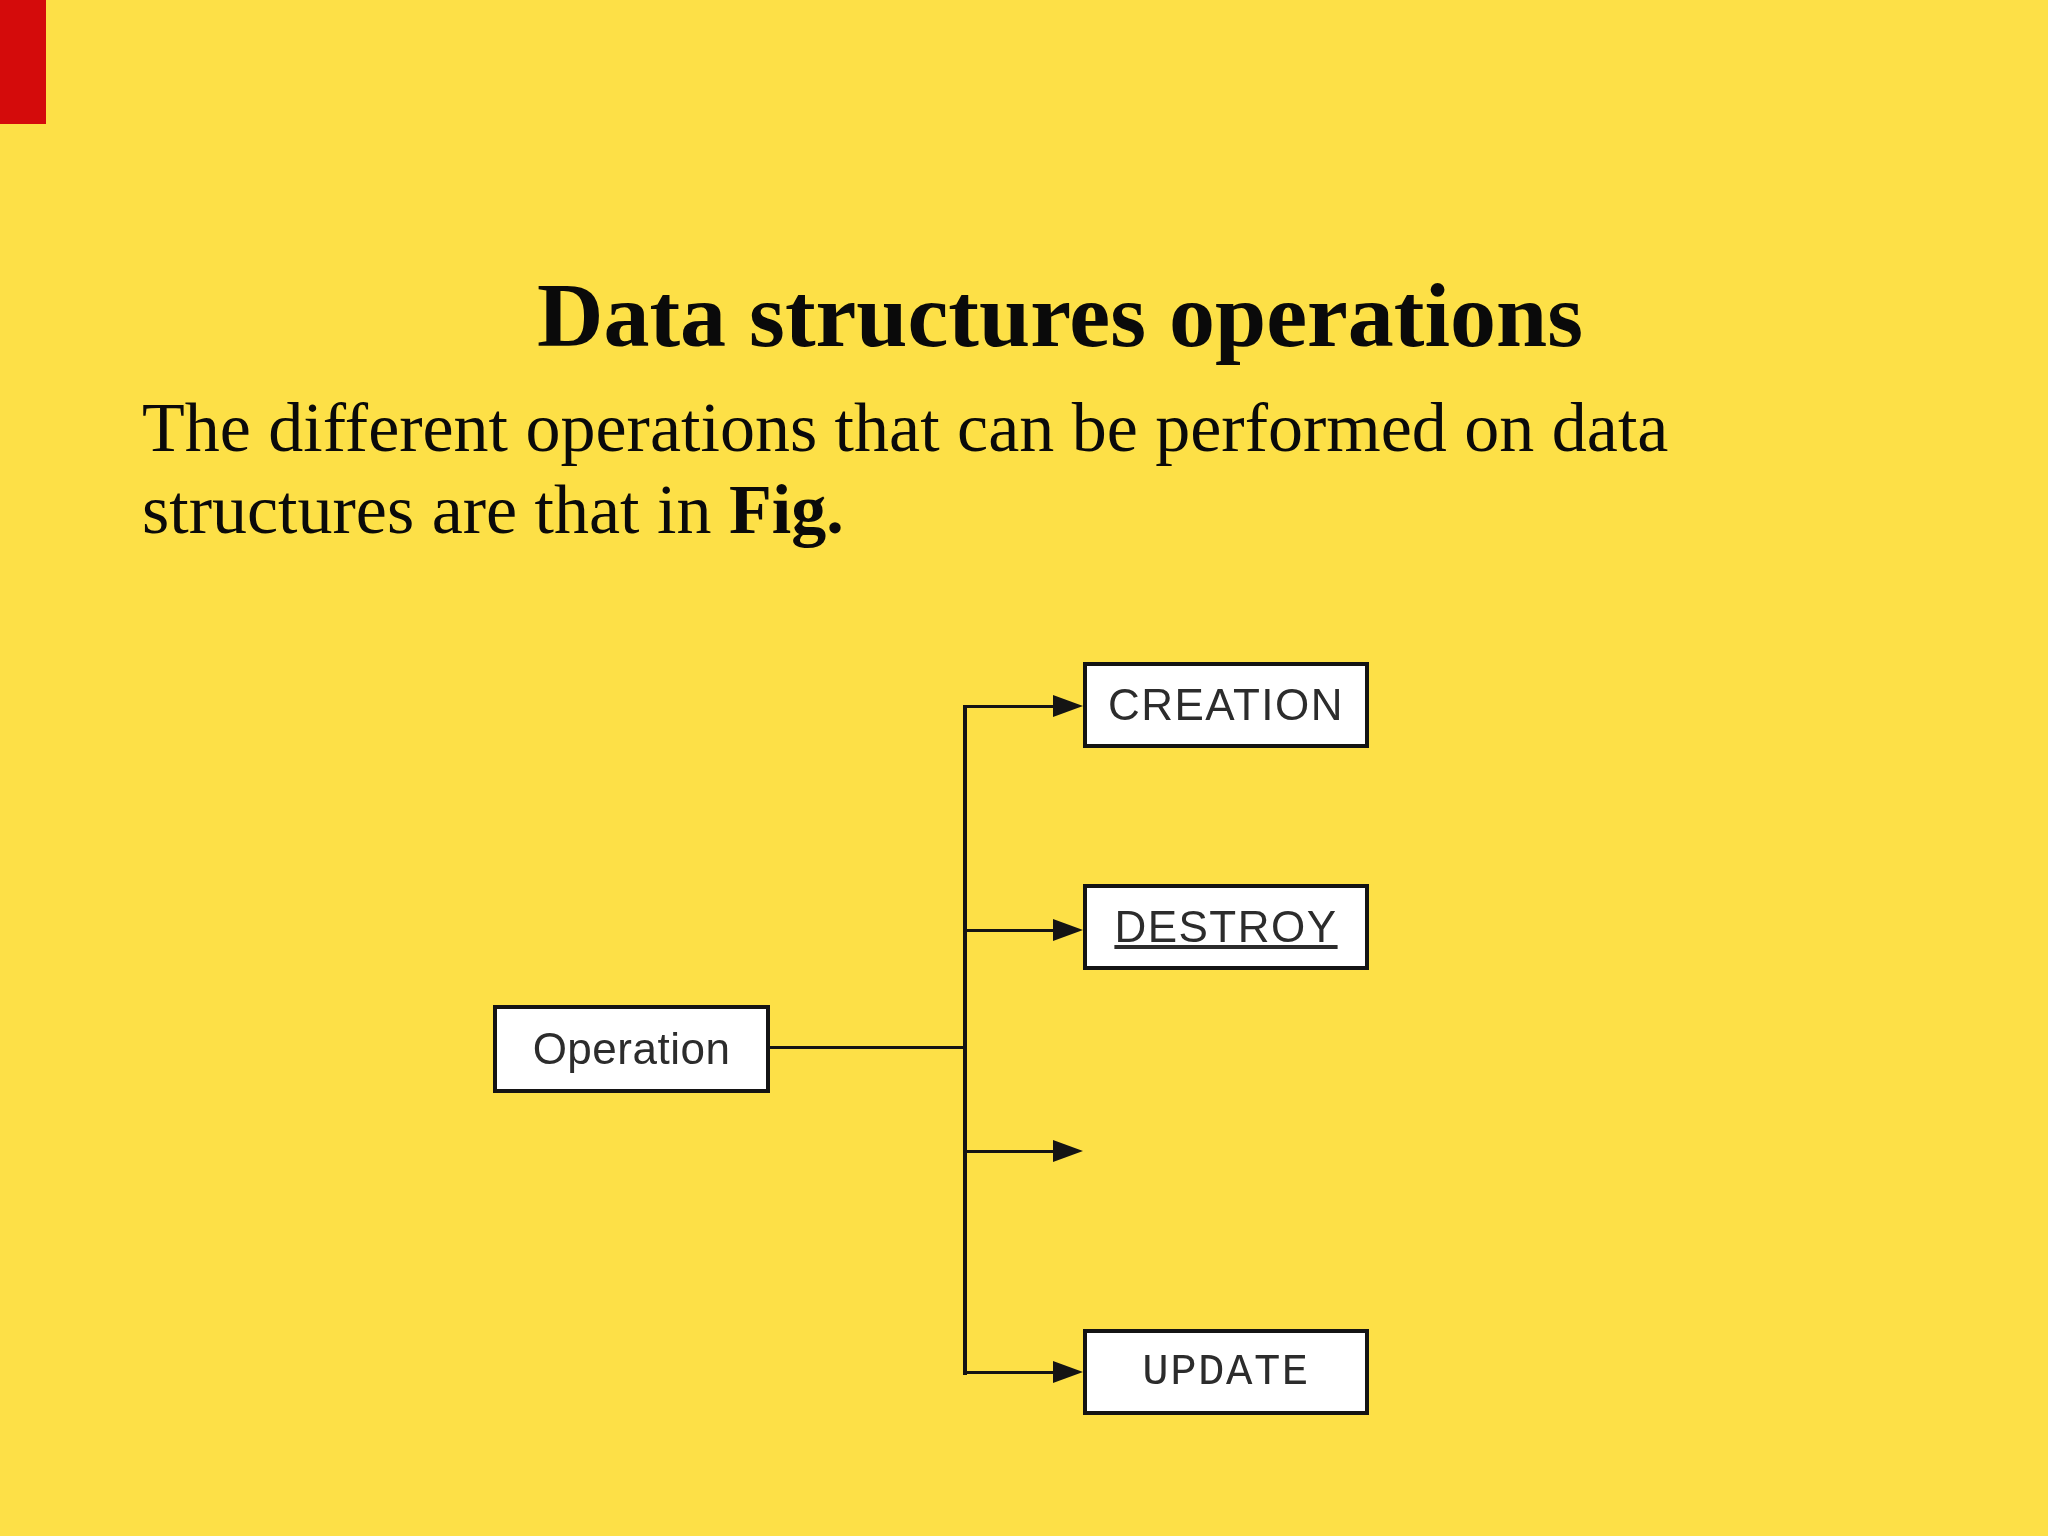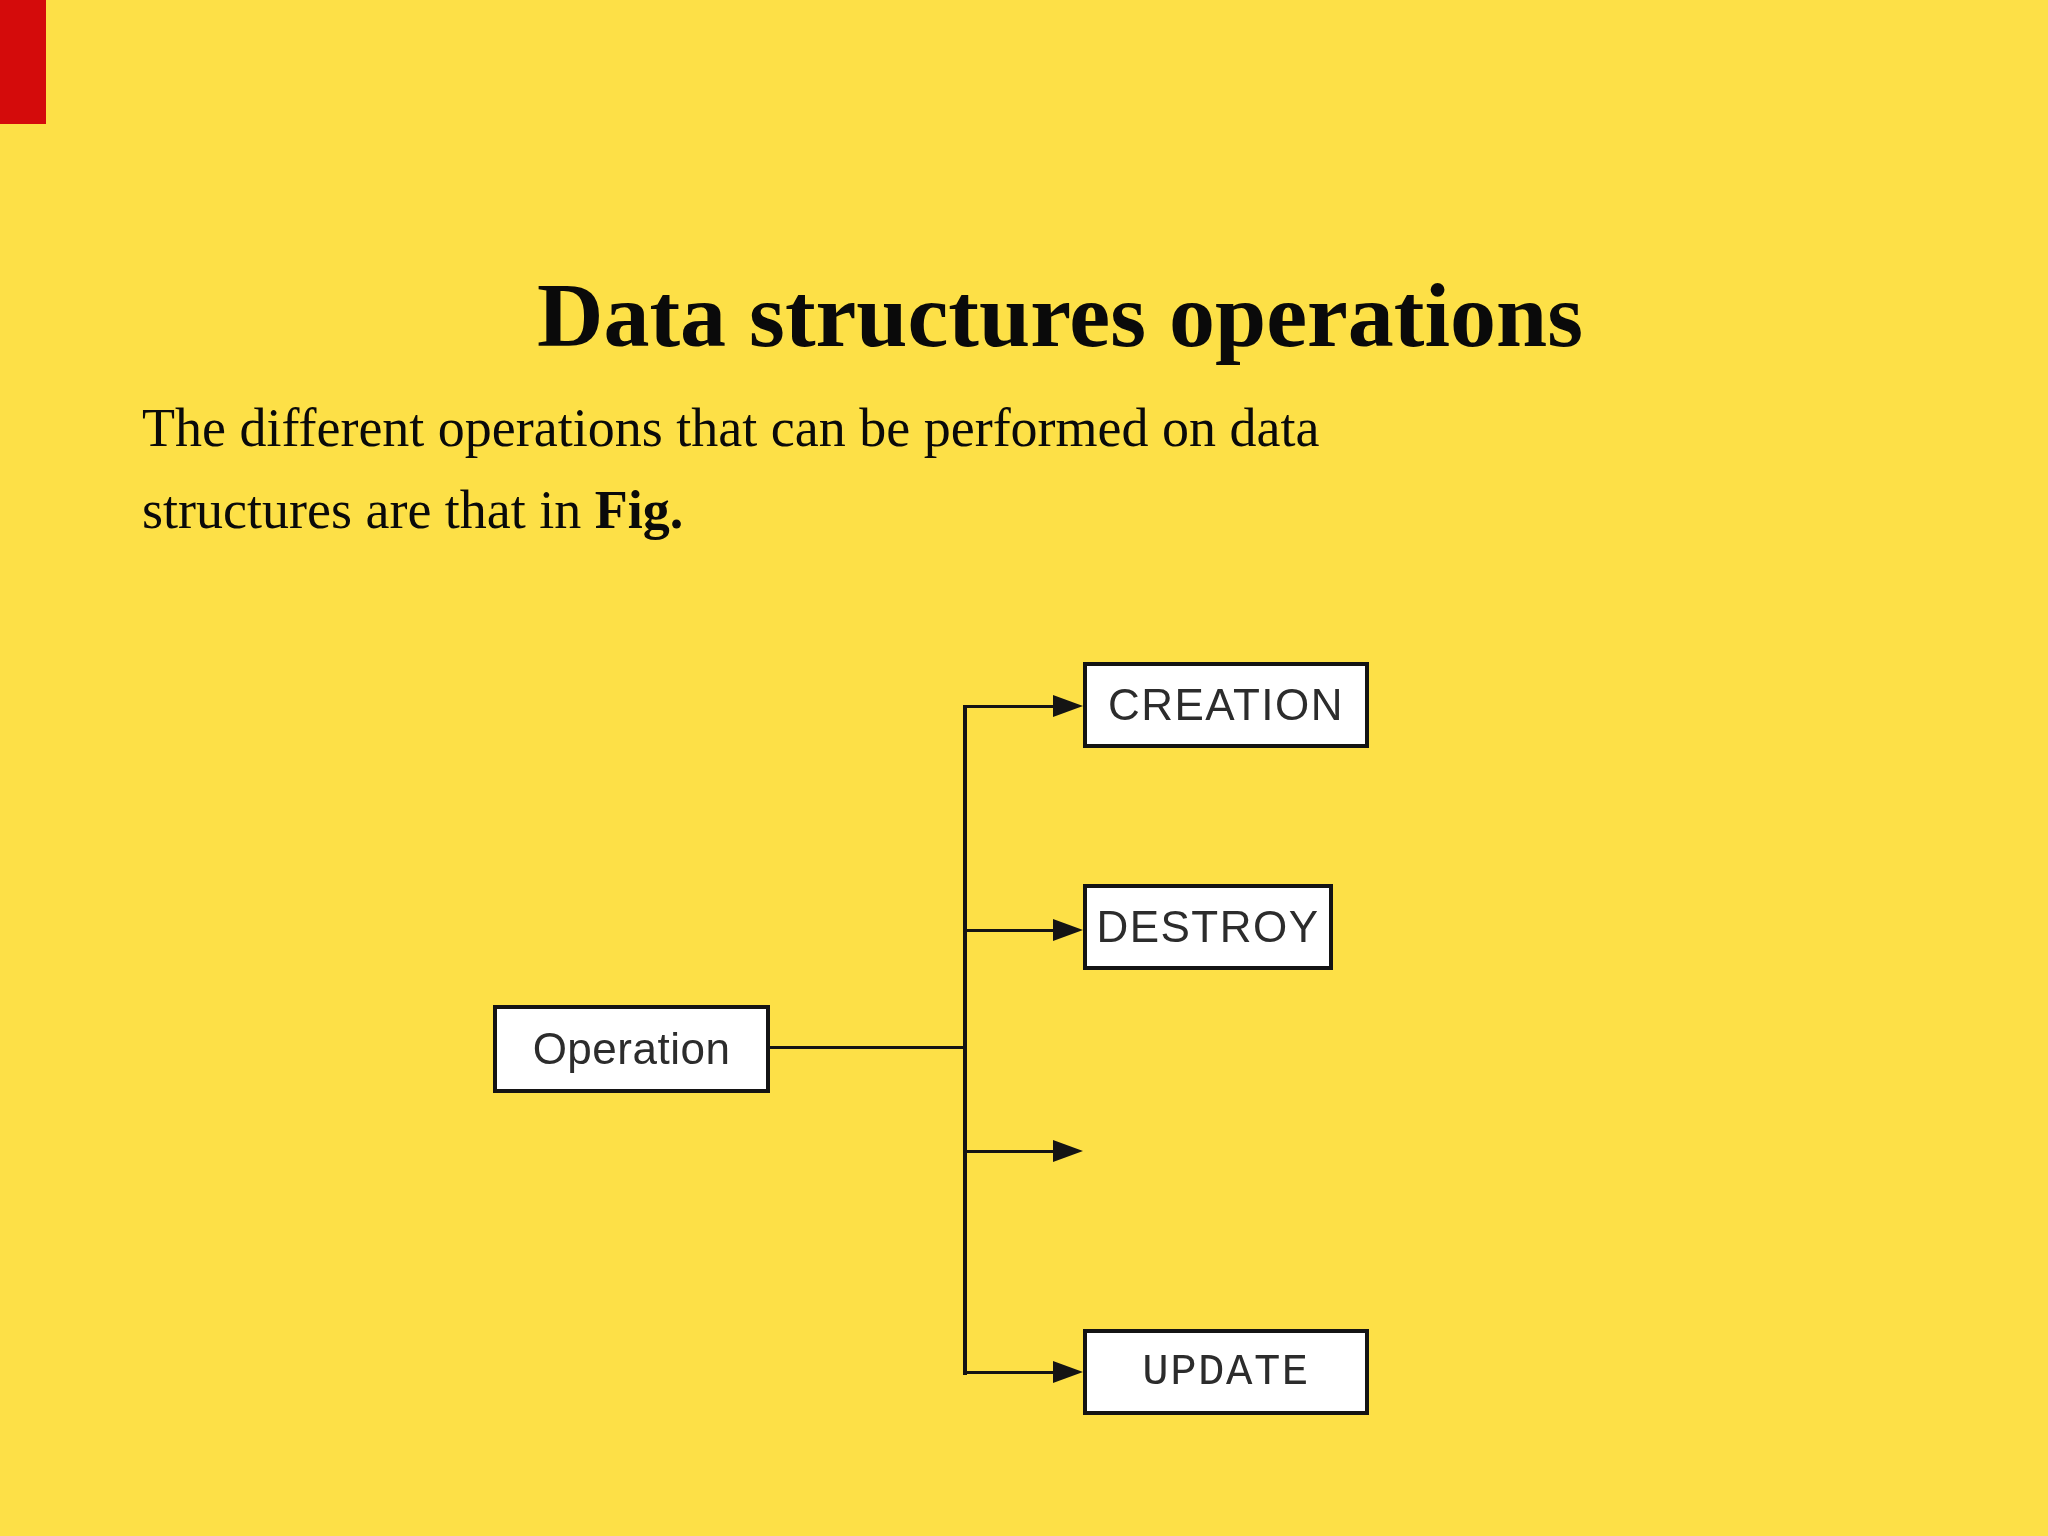--- a/index.html
+++ b/index.html
@@ -33,21 +33,21 @@
     font-size: 92px;
     font-weight: bold;
     letter-spacing: 0px;
     white-space: nowrap;
   }
 
   .body-text {
     position: absolute;
     left: 142px;
     top: 387px;
-    font-size: 54px;
+    font-size: 70px;
     line-height: 82px;
     letter-spacing: 0px;
   }
   .body-text b { font-weight: bold; }
 
   
   .dbox {
     position: absolute;
     background: #ffffff;
     border: 4px solid #141414;
@@ -55,21 +55,21 @@
     align-items: center;
     justify-content: center;
     font-family: "Liberation Sans", sans-serif;
     font-size: 44px;
     letter-spacing: 1.5px;
     color: #2c2c2c;
     white-space: nowrap;
   }
   .box-operation { left: 493px;  top: 1005px; width: 277px; height: 88px; letter-spacing: 0.5px; }
   .box-creation  { left: 1083px; top: 662px;  width: 286px; height: 86px; }
-  .box-destroy   { left: 1083px; top: 884px;  width: 250px; height: 86px; }
+  .box-destroy   { left: 1083px; top: 884px;  width: 286px; height: 86px; text-decoration: underline; }
   .box-selection { left: 1083px; top: 1107px; width: 286px; height: 86px; }
   .box-update    { left: 1083px; top: 1329px; width: 286px; height: 86px; font-family: Liberation Mono, monospace; }
 
   .hline, .vline { position: absolute; background: #141414; }
 
   .trunk            { left: 963px; top: 705px;  width: 4px;  height: 670px; }
   .branch-creation  { left: 963px; top: 705px;  width: 94px; height: 3px; }
   .branch-destroy   { left: 963px; top: 929px;  width: 94px; height: 3px; }
   .branch-selection { left: 963px; top: 1150px; width: 94px; height: 3px; }
   .branch-update    { left: 963px; top: 1371px; width: 94px; height: 3px; }

